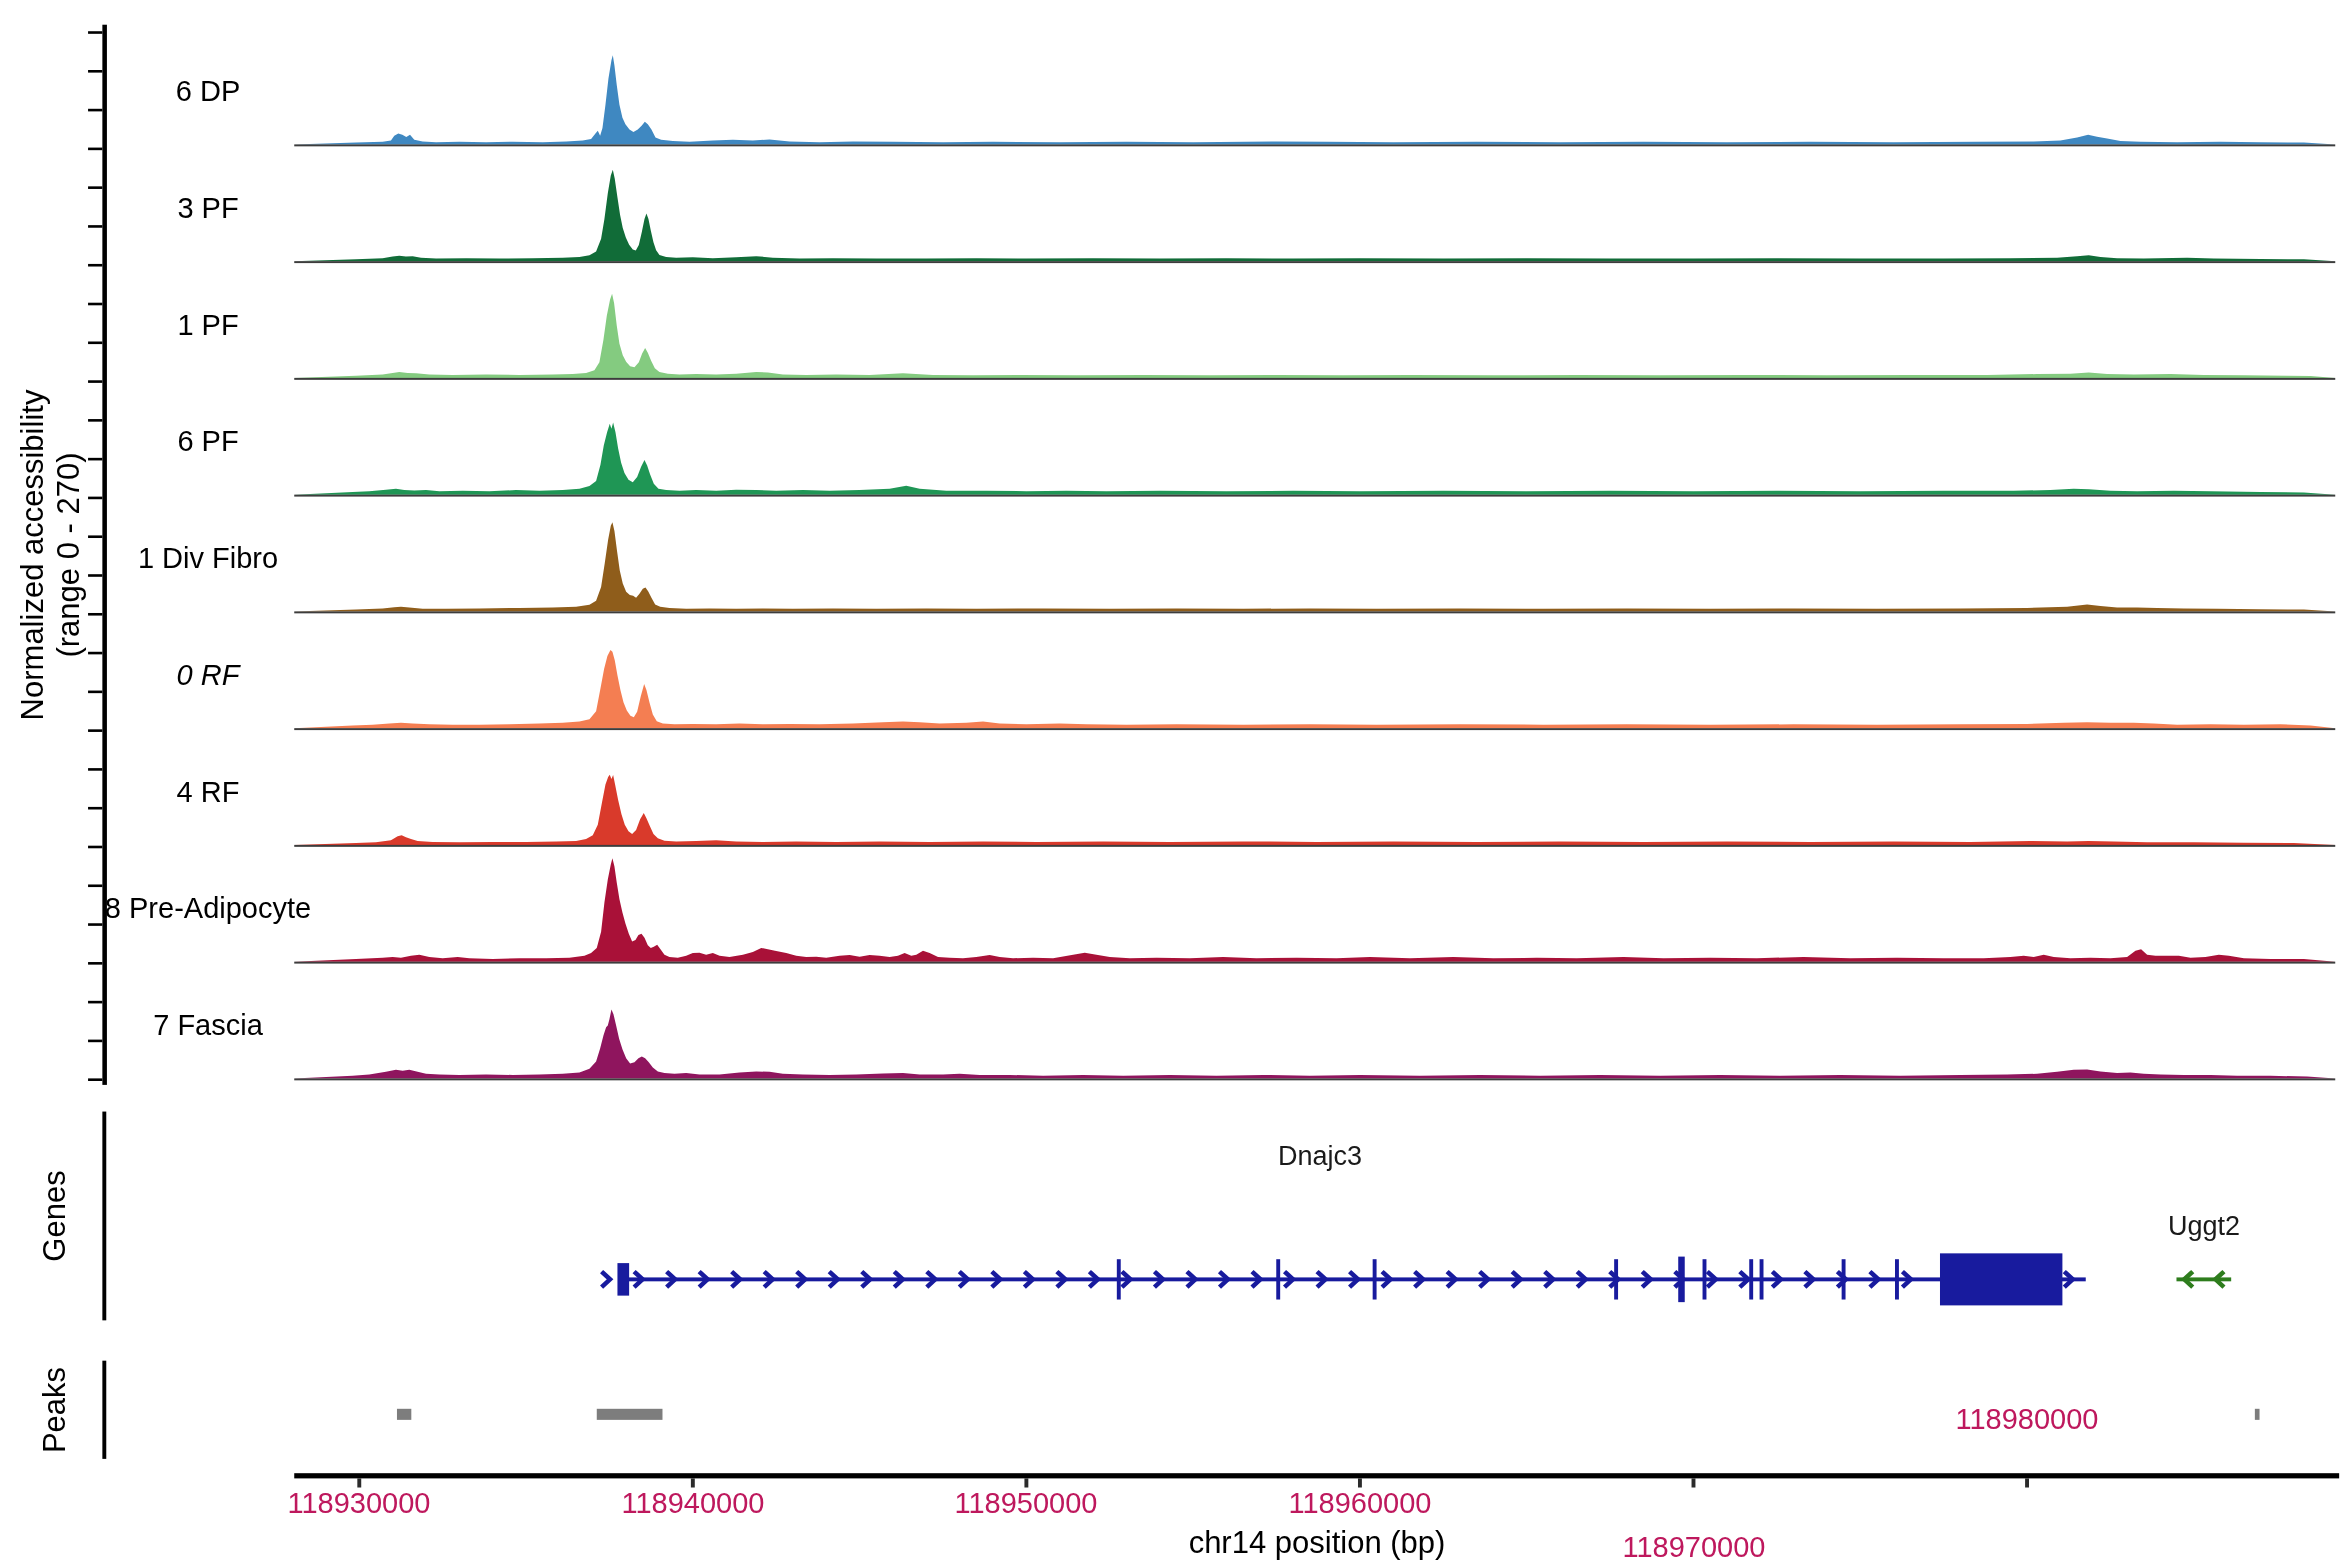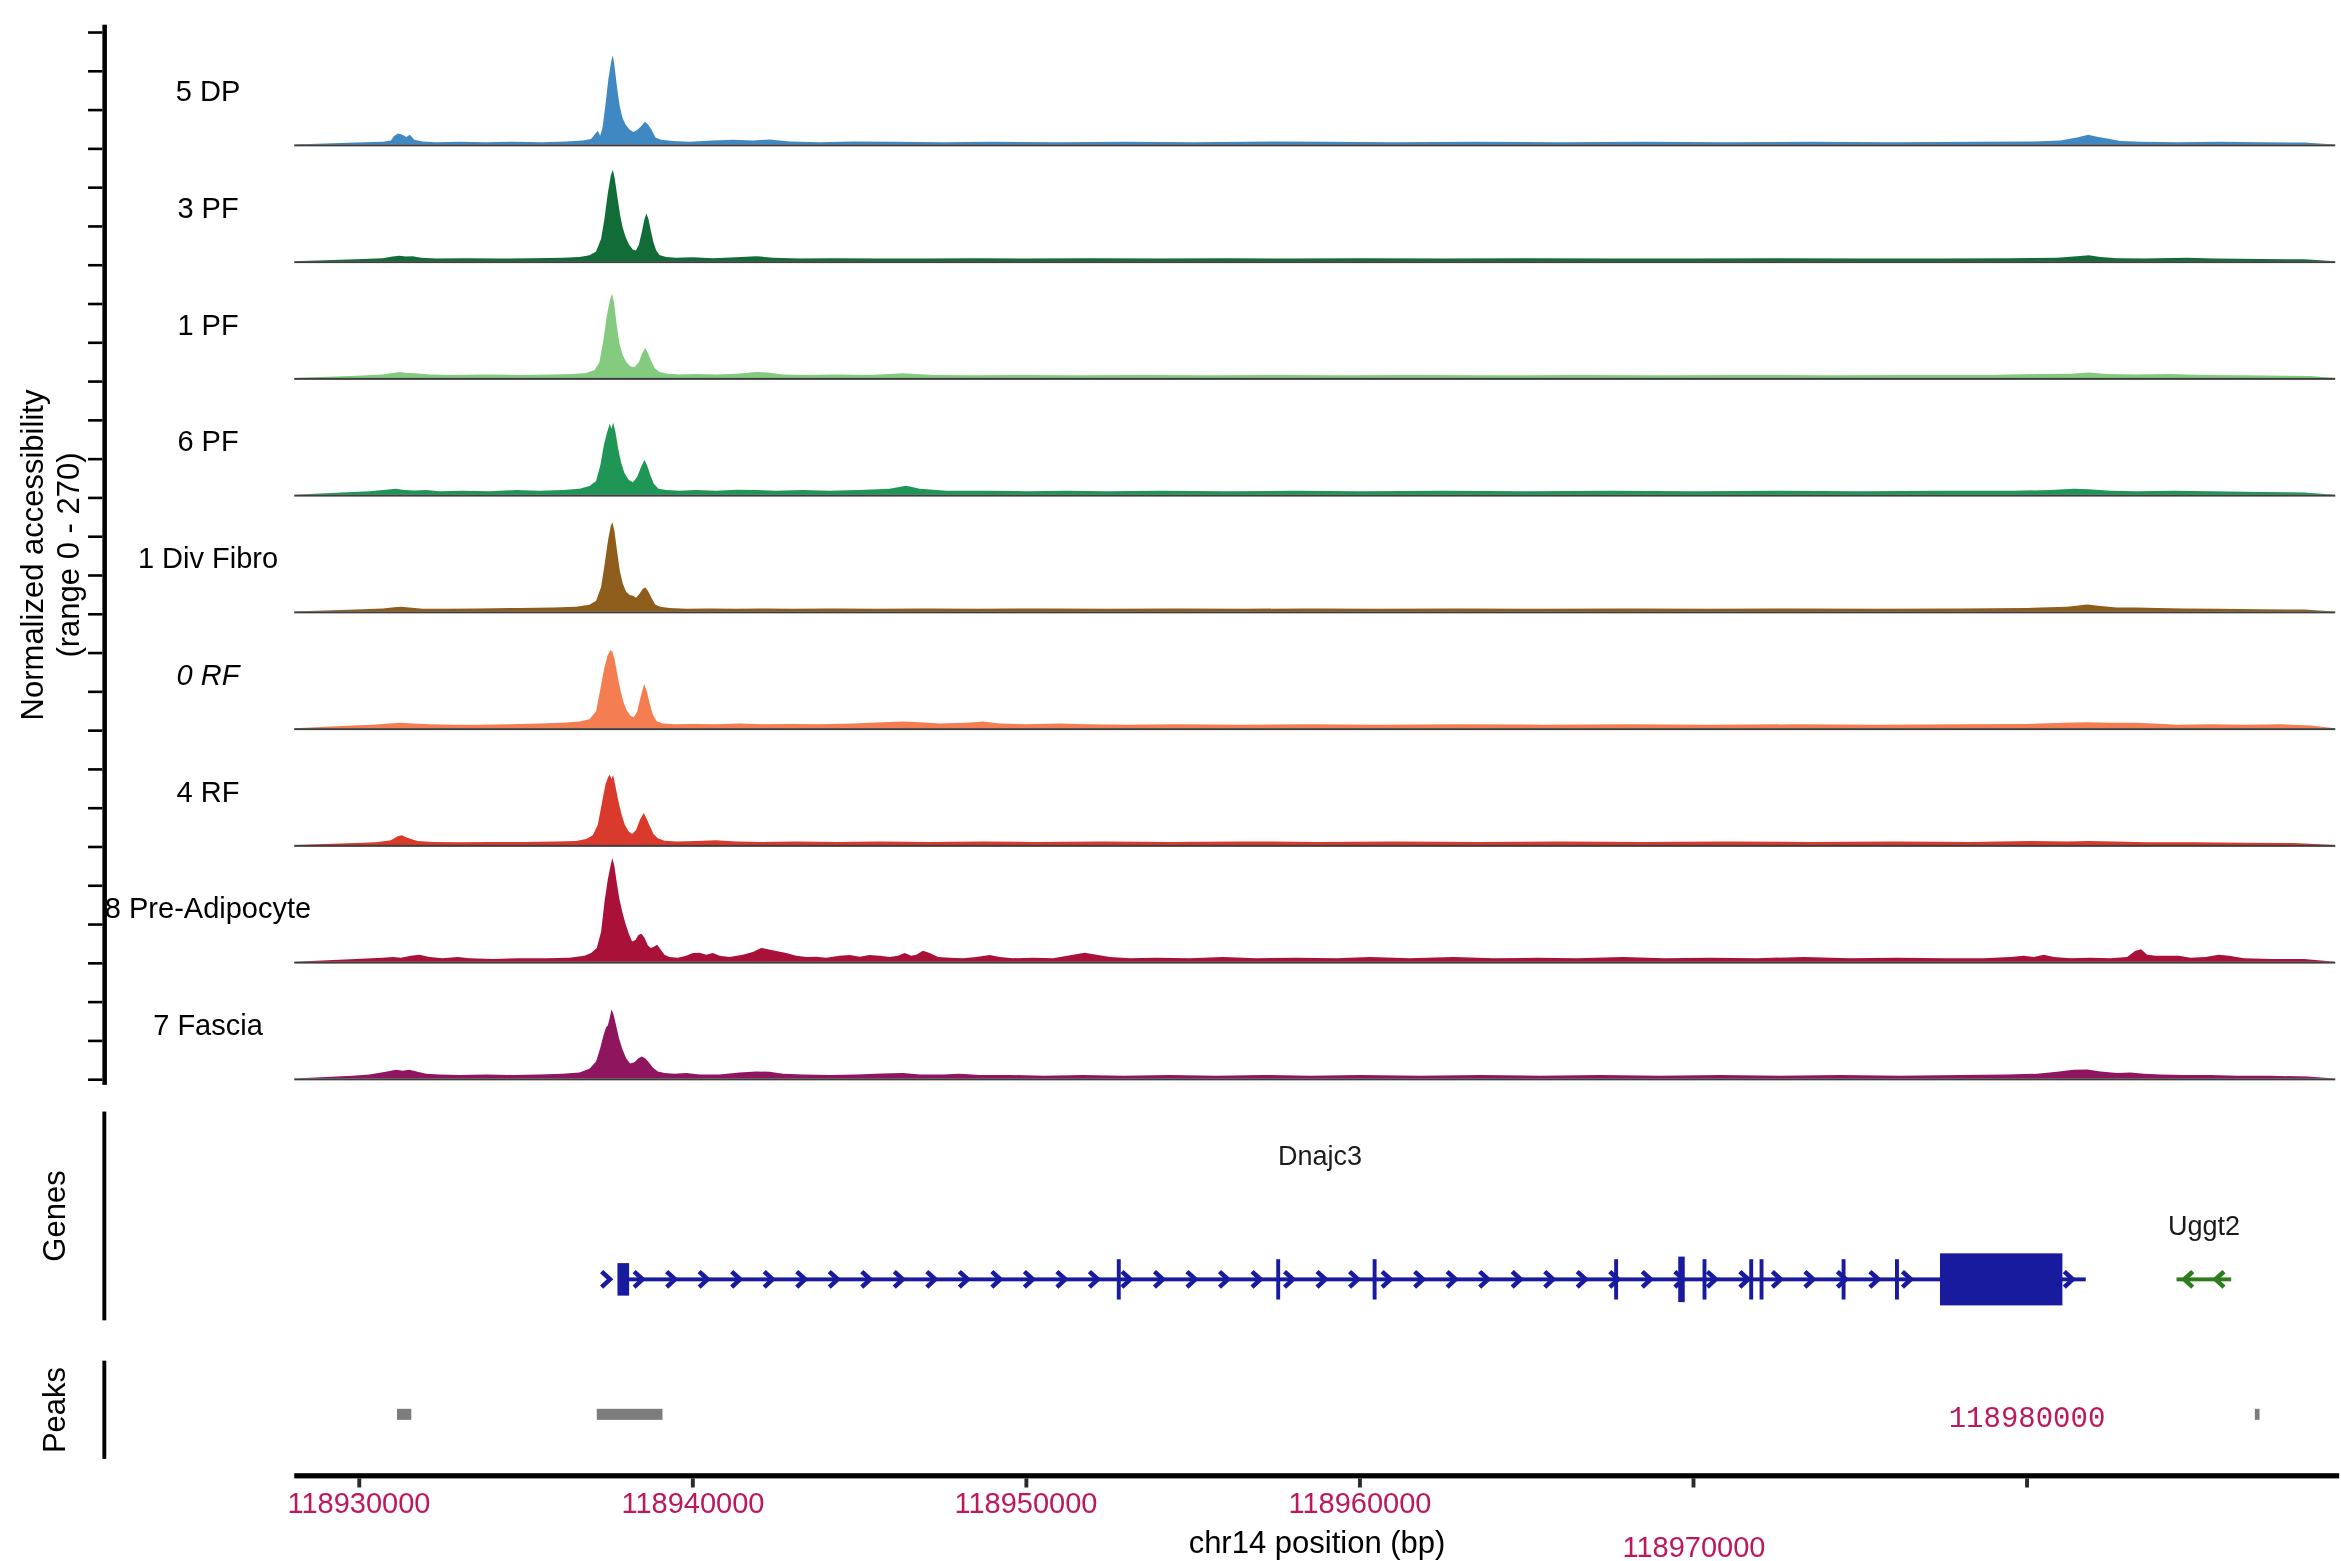--- a/index.html
+++ b/index.html
@@ -144,29 +144,29 @@
     <span style="display:block;">(range 0 - 270)</span>
   </div>
 
   <div class="lbl rot section-label" style="left:55px;top:1216px;">Genes</div>
   <div class="lbl rot section-label" style="left:55px;top:1410px;">Peaks</div>
 
   <div class="lbl gene-label" id="gene-label-0" style="left: 1320px; top: 1156px;">Dnajc3</div>
   <div class="lbl gene-label" id="gene-label-1" style="left: 2204px; top: 1226px;">Uggt2</div>
 
   <div class="lbl axis-title" style="left:1317px;top:1543px;">chr14 position (bp)</div>
-<div class="lbl track-label" style="left: 208px; top: 91px;">5 DP</div>
+<div class="lbl track-label" style="left: 208px; top: 91px;">6 DP</div>
     <div class="lbl track-label" style="left: 208px; top: 208px;">3 PF</div>
     <div class="lbl track-label" style="left: 208px; top: 325px;">1 PF</div>
     <div class="lbl track-label" style="left: 208px; top: 441px;">6 PF</div>
     <div class="lbl track-label" style="left: 208px; top: 558px;">1 Div Fibro</div>
     <div class="lbl track-label" style="left: 208px; top: 675px; font-style: italic;">0 RF</div>
     <div class="lbl track-label" style="left: 208px; top: 792px;">4 RF</div>
     <div class="lbl track-label" style="left: 208px; top: 908px;">8 Pre-Adipocyte</div>
     <div class="lbl track-label" style="left: 208px; top: 1025px;">7 Fascia</div>
     <div class="lbl tick-label" style="left: 359px; top: 1503px;">118930000</div>
     <div class="lbl tick-label" style="left: 693px; top: 1503px;">118940000</div>
     <div class="lbl tick-label" style="left: 1026px; top: 1503px;">118950000</div>
     <div class="lbl tick-label" style="left: 1360px; top: 1503px;">118960000</div>
     <div class="lbl tick-label" style="left: 1694px; top: 1503px; margin-top: 44px;">118970000</div>
-    <div class="lbl tick-label" style="left: 2027px; top: 1419px; font-family: Liberation Mono, monospace;">118980000</div>
+    <div class="lbl tick-label" style="left: 2027px; top: 1419px;">118980000</div>
   </div>
 
 
 </body></html>

